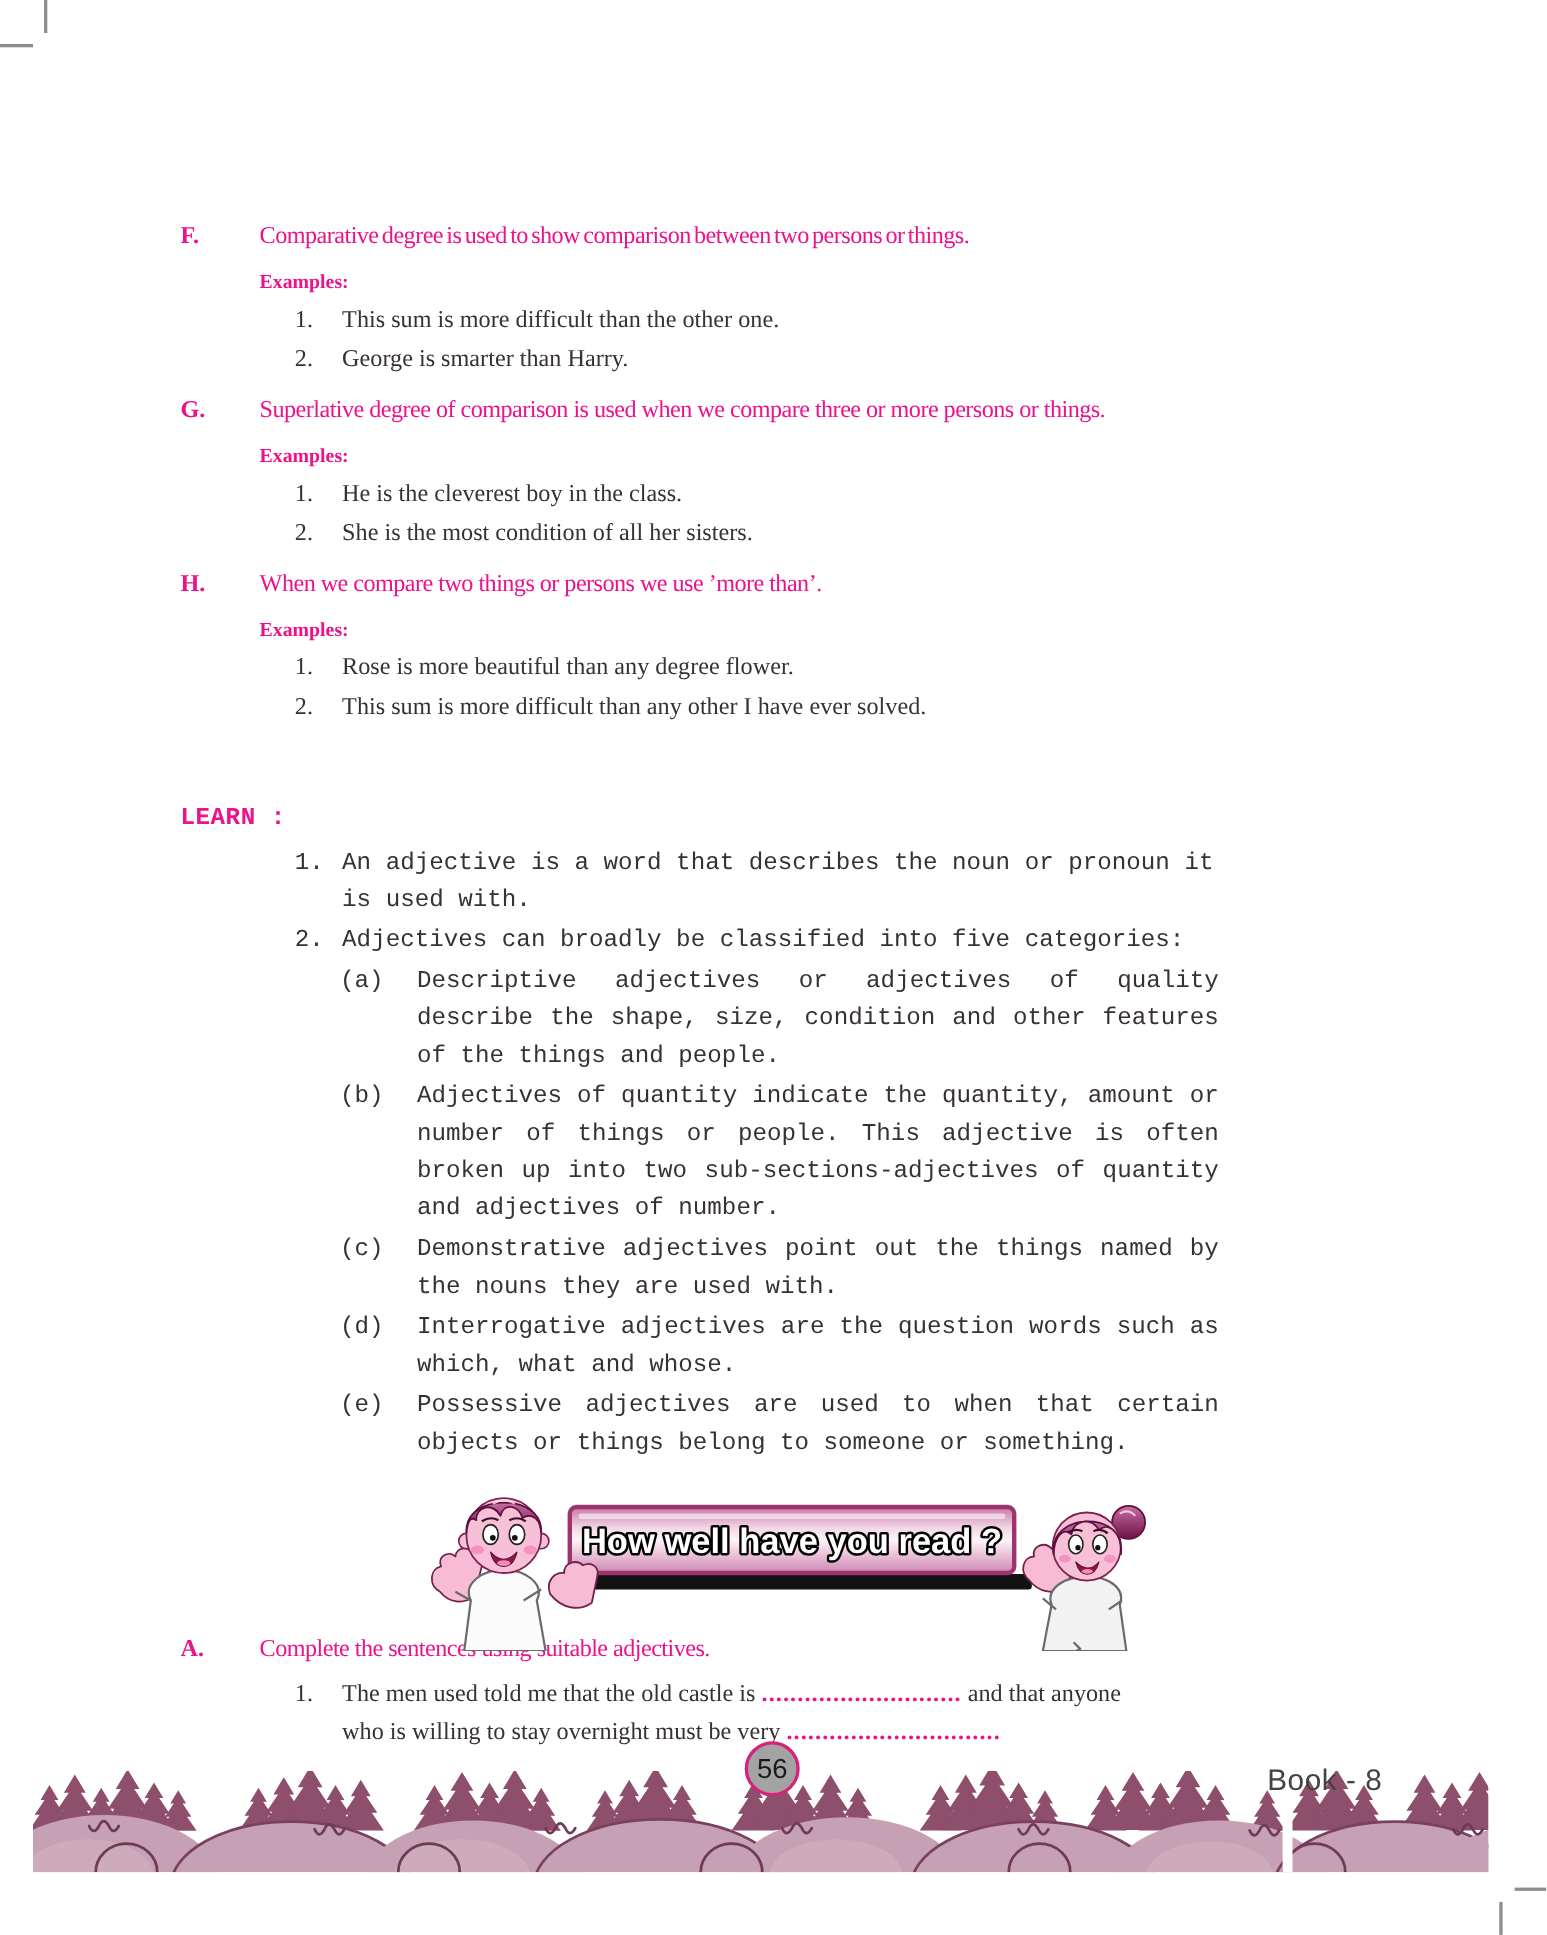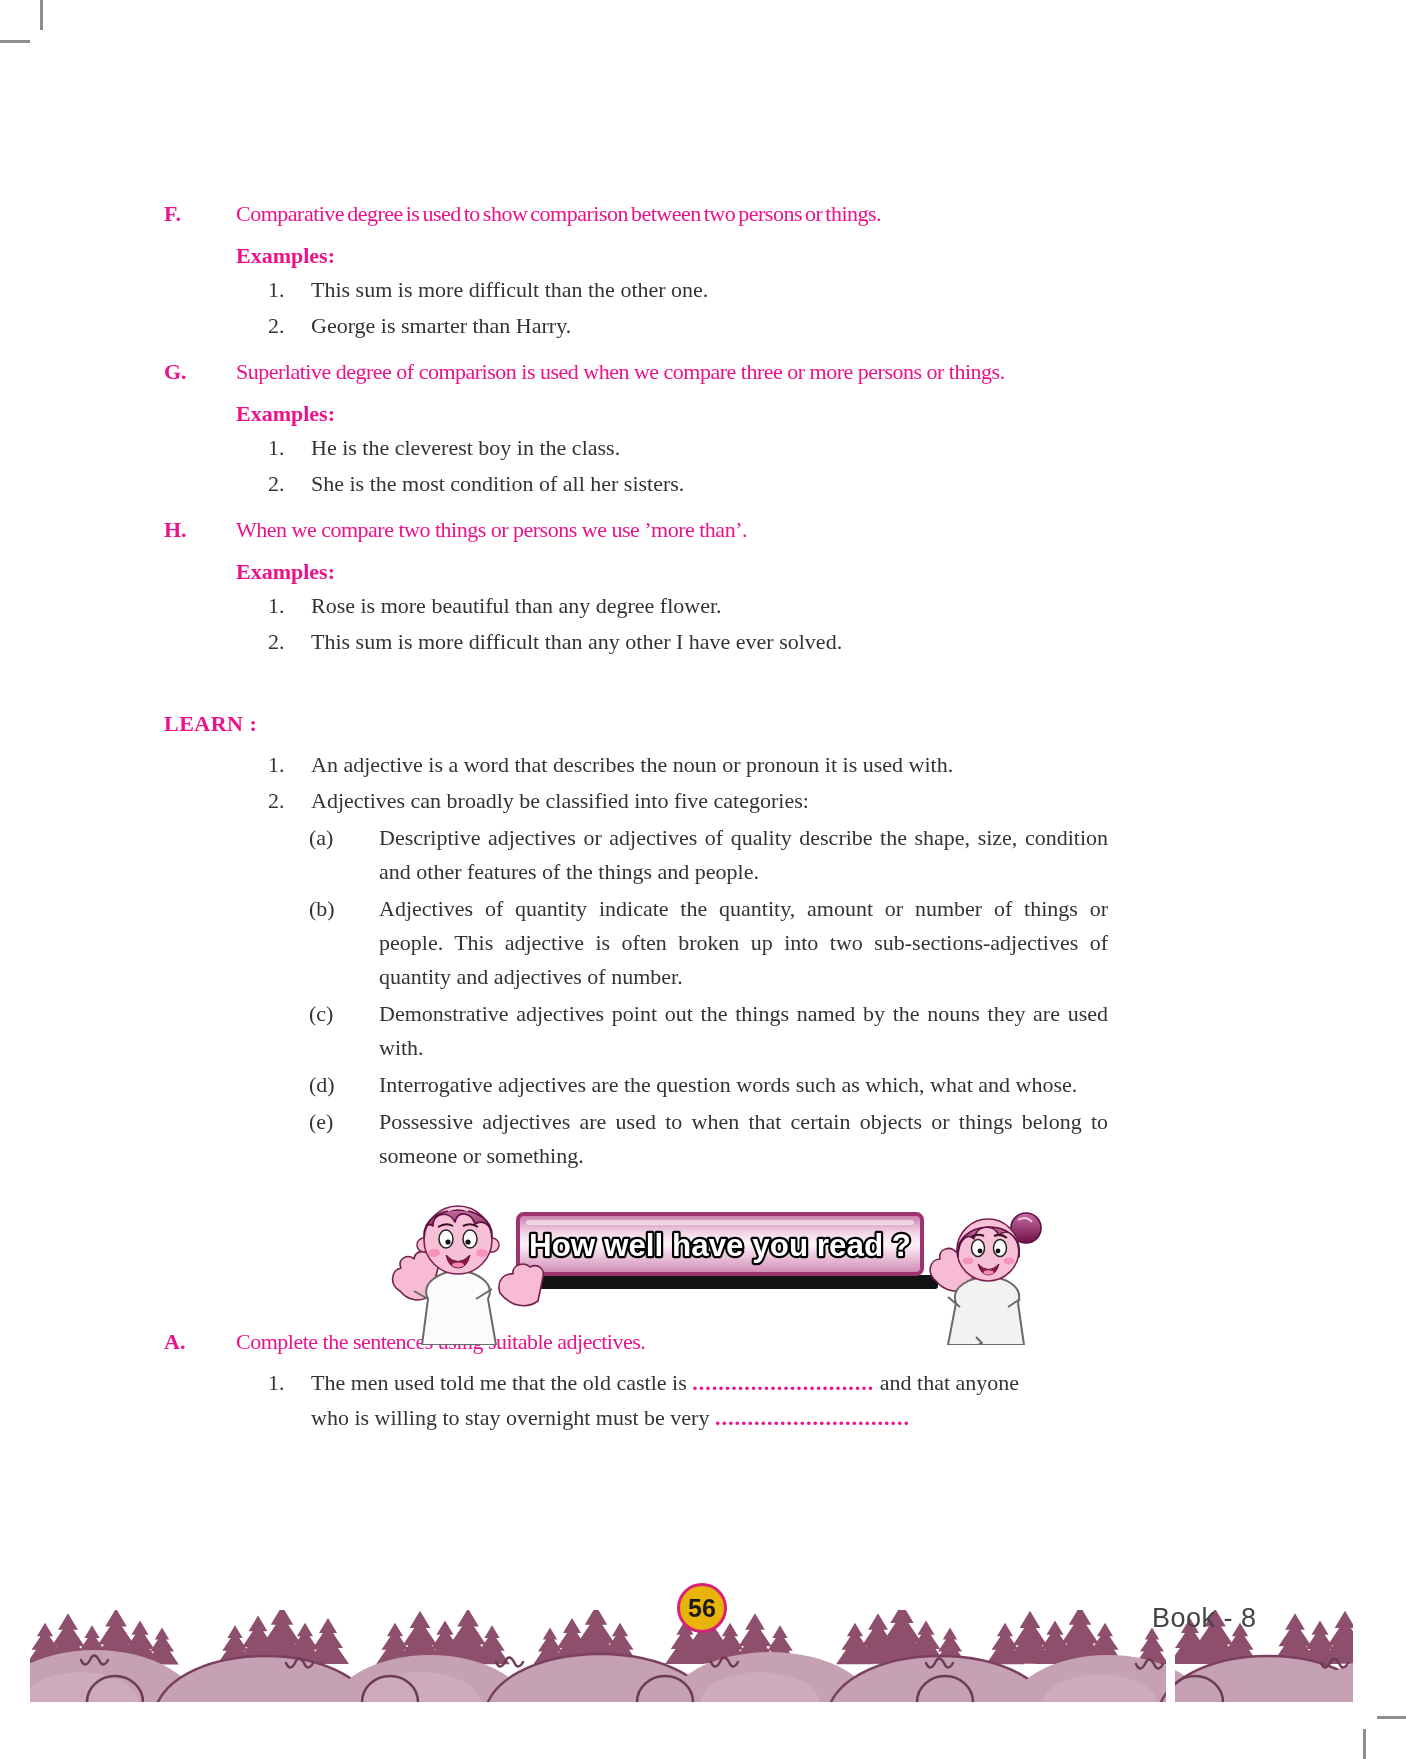--- a/index.html
+++ b/index.html
@@ -25,32 +25,32 @@
   .letter {
     color:#ec128c; font-weight:bold; font-size:22px; line-height:34px;
   }
   .heading {
     color:#ec128c; font-weight:normal; font-size:22px; line-height:34px;
     letter-spacing:-0.5px; text-align:justify; margin:0;
   }
   .sec-f .heading { word-spacing:-2px; }
   .examples {
     margin:8px 0 0 72px; color:#ec128c; font-weight:bold;
-    font-size:22px; line-height:34px;
+    font-size:18px; line-height:34px;
   }
   .rule-section + .rule-section { margin-top:12px; }
 
   .ex-item {
     display:grid; grid-template-columns:43px 1fr; margin-left:104px;
     font-size:22px; line-height:34px;
   }
   .ex-item + .ex-item { margin-top:2px; }
   .ex-num { }
 
-  .learn-block { margin-top:48px; }
+  .learn-block { margin-top:68px;font-family:Liberation Mono, monospace; }
   .learn-label { color:#ec128c; font-weight:bold; font-size:22px; line-height:34px; letter-spacing:0.5px; }
   .learn-points { margin-top:7px; }
 
   .sub-item {
     display:grid; grid-template-columns:70px 1fr; margin-left:145px; margin-top:3px;
     font-size:22px; line-height:34px;
   }
   .sub-item p { text-align:justify; }
 
   
@@ -60,22 +60,22 @@
   
   .exercise { margin-top:-20px; }
   .exercise .ex-item { margin-top:6px; line-height:35px; }
   .blank { color:#ec128c; font-weight:bold; letter-spacing:1px; }
 
   
   .footer-svg { position:absolute; left:0; top:1610px; }
   .page-badge {
     position:absolute; left:677px; top:1583px; width:50px; height:50px;
     box-sizing:border-box; border:3px solid #d6227d; border-radius:50%;
-    background:#eab308; display:flex; align-items:center; justify-content:center;
-    font-family:"Liberation Sans", sans-serif; font-size:25px; font-weight:bold; color:#1a1a1a;
+    background:#a3a3a3; display:flex; align-items:center; justify-content:center;
+    font-family:"Liberation Sans", sans-serif; font-size:25px; font-weight:normal; color:#1a1a1a;
     z-index:5;
   }
   .book-label {
     position:absolute; left:1152px; top:1603px;
     font-family:"Liberation Sans", sans-serif; font-size:27px; color:#434343;
     letter-spacing:0.5px; z-index:5;
   }
 </style>
 </head>
 <body>

